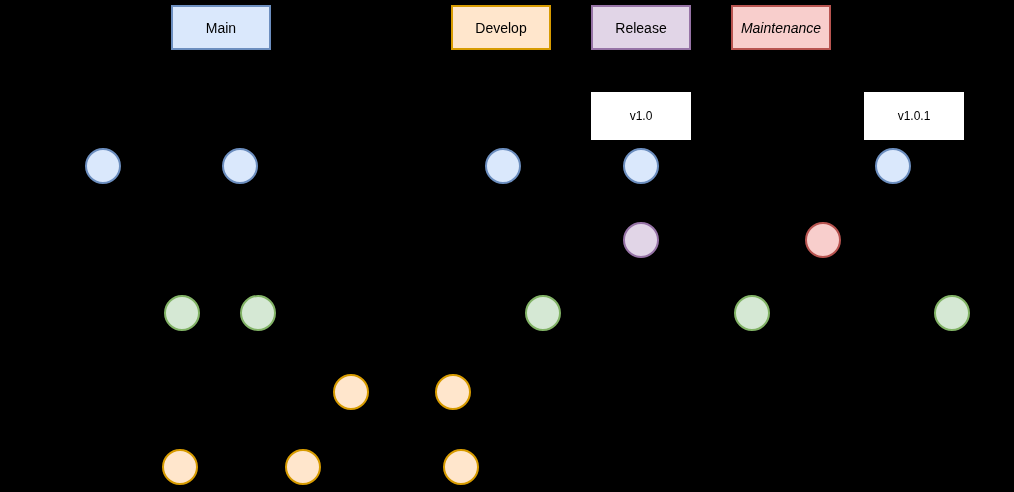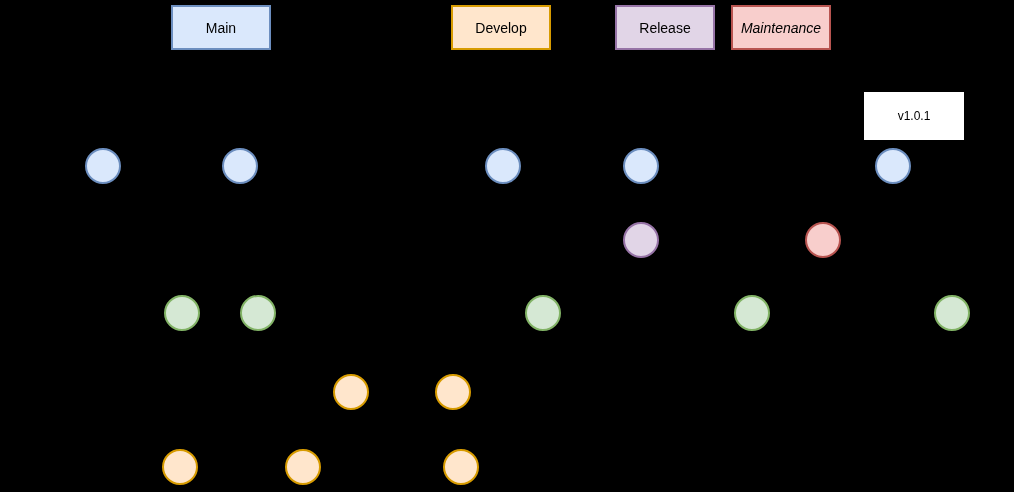--- a/index.html
+++ b/index.html
@@ -51,25 +51,28 @@
 </head>
 <body>
 
 <div class="canvas">
     <div class="legend-box" style="left: 171px; top: 5px; background: rgb(218, 232, 252); border-color: rgb(108, 142, 191);">
       <span>Main</span>
     </div>
     <div class="legend-box" style="left: 451px; top: 5px; background: rgb(255, 230, 204); border-color: rgb(215, 155, 0);">
       <span>Develop</span>
     </div>
-    <div class="legend-box" style="left: 591px; top: 5px; background: rgb(225, 213, 231); border-color: rgb(150, 115, 166); margin-left: 24px;">
+    <div class="legend-box" style="left: 591px; top: 5px; background: rgb(225, 213, 231); border-color: rgb(150, 115, 166);">
       <span>Release</span>
     </div>
     <div class="legend-box" style="left: 731px; top: 5px; background: rgb(248, 206, 204); border-color: rgb(184, 84, 80); font-style: italic;">
       <span>Maintenance</span>
+    </div>
+    <div class="tag-box" style="left: 591px; top: 92px;">
+      <span>v1.0</span>
     </div>
     <div class="tag-box" style="left: 864px; top: 92px;">
       <span>v1.0.1</span>
     </div>
     <div class="commit" style="left: 85px; top: 148px; background: rgb(218, 232, 252); border-color: rgb(108, 142, 191);"></div>
     <div class="commit" style="left: 222px; top: 148px; background: rgb(218, 232, 252); border-color: rgb(108, 142, 191);"></div>
     <div class="commit" style="left: 485px; top: 148px; background: rgb(218, 232, 252); border-color: rgb(108, 142, 191);"></div>
     <div class="commit" style="left: 623px; top: 148px; background: rgb(218, 232, 252); border-color: rgb(108, 142, 191);"></div>
     <div class="commit" style="left: 875px; top: 148px; background: rgb(218, 232, 252); border-color: rgb(108, 142, 191);"></div>
     <div class="commit" style="left: 623px; top: 222px; background: rgb(225, 213, 231); border-color: rgb(150, 115, 166);"></div>

